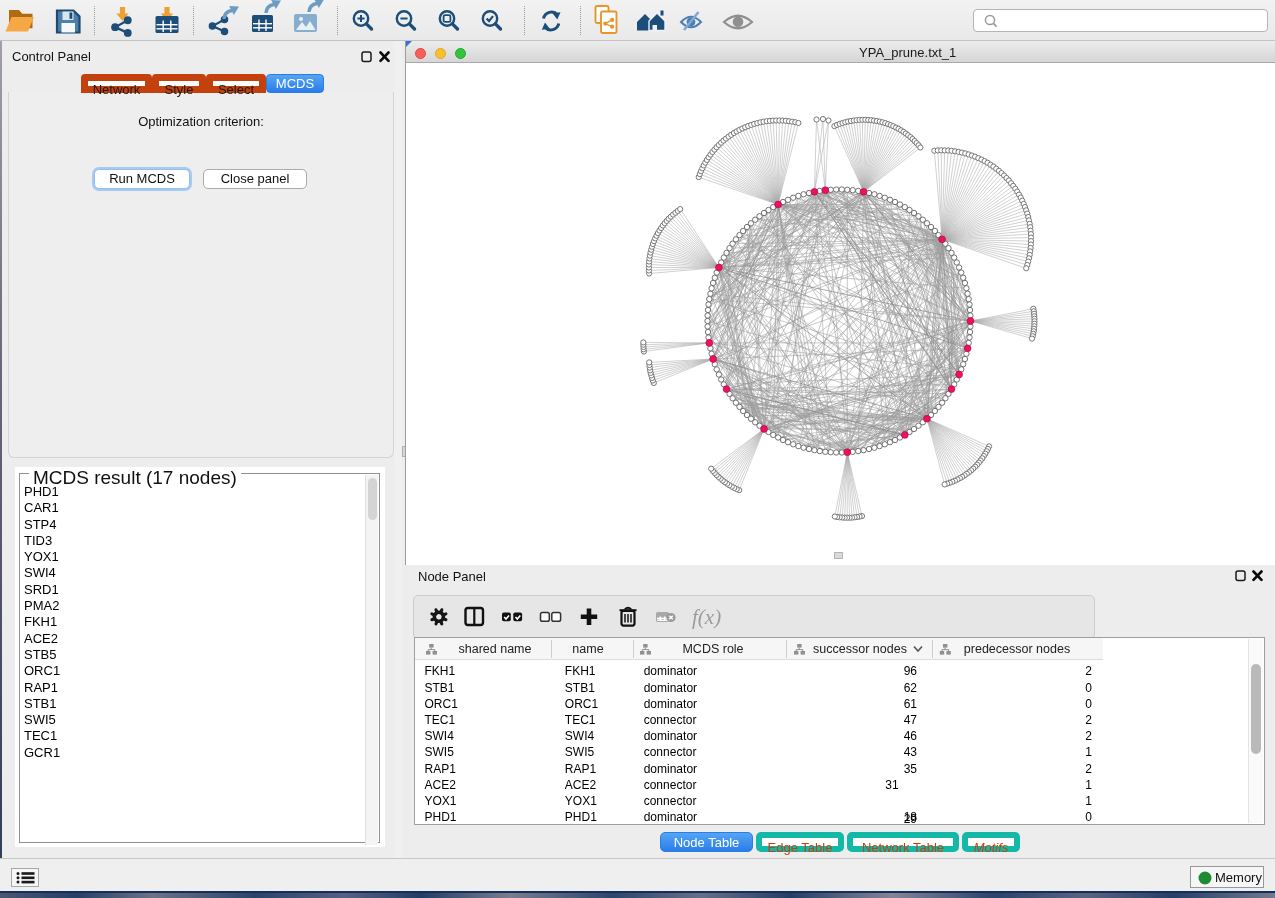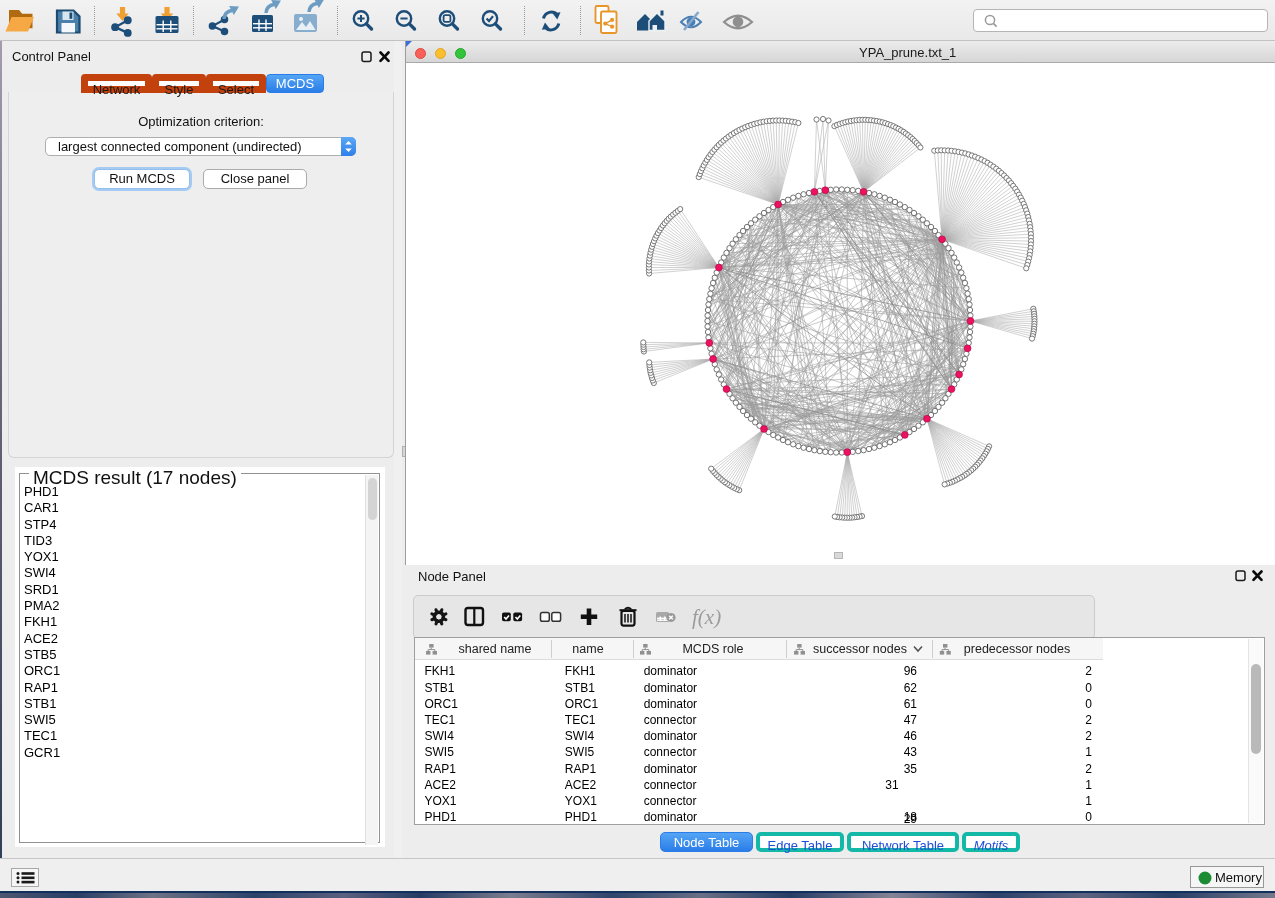--- a/index.html
+++ b/index.html
@@ -57,21 +57,21 @@
 #ttoolbar { position:absolute; left:413px; top:595px; width:682px; height:44px; background:#e6e6e6; border:1px solid #cbcbcb; border-radius:5px; }
 #tablewrap { position:absolute; left:414px; top:637px; width:851px; height:188px; background:#fff; border:1px solid #9f9f9f; }
 #thead { position:absolute; left:0; top:0; width:688px; height:22px; background:#f6f6f6; border-bottom:1px solid #dcdcdc; }
 .hsep { position:absolute; top:2px; height:18px; width:0; border-left:1px solid #cfcfcf; }
 .htext { position:absolute; top:4px; font-size:12.5px; color:#222; }
 .row { position:absolute; font-size:12px; color:#000; height:16.2px; line-height:16.2px; }
 #tscroll { position:absolute; right:1px; top:1px; width:15px; height:184px; background:#fafafa; border-left:1px solid #e3e3e3; }
 #tthumb { position:absolute; left:2px; top:25px; width:10px; height:90px; background:#b9b9b9; border-radius:5px; }
 
 
-.btab { position:absolute; top:832px; height:20px; background:#fff; border:4px solid #14b8a6; border-radius:5px; font-size:13px; color:#1d4ed8; text-align:center; line-height:19px; }
+.btab { position:absolute; top:832px; height:20px; background:#fff; border:6px solid #14b8a6; border-radius:5px; font-size:13px; color:#c2410c; text-align:center; line-height:19px; }
 .btab.sel { background:linear-gradient(#55a5f4,#2a7de8); color:#fff; border:1px solid #2a7de8; }
 
 
 #statusbar { left:0; top:858px; width:1275px; height:33px; background:#efefef; border-top:1px solid #c6c6c6; }
 #listbtn { position:absolute; left:11px; top:868px; width:28px; height:19px; background:#f6f6f6; border:1px solid #a8a8a8; }
 #membtn { position:absolute; left:1190px; top:866px; width:74px; height:22px; background:#f6f6f6; border:1px solid #989898; font-size:13px; color:#111; }
 </style>
 </head>
 <body>
 <div id="app">
@@ -203,26 +203,20 @@
         <line x1="19.5" y1="1.5" x2="27.5" y2="9.9"></line>
         <line x1="27.5" y1="1.5" x2="19.5" y2="9.9"></line>
       </g>
     </svg>
   <div id="cpbox"></div>
   <div class="tab" style="left:81px;width:71px;">Network</div>
   <div class="tab" style="left:152px;width:54px;">Style</div>
   <div class="tab" style="left:206px;width:60px;">Select</div>
   <div class="tab sel" style="left:266px;width:58px;">MCDS</div>
   <div id="optlabel">Optimization criterion:</div>
-  <div id="dropdown">largest connected component (undirected)<div id="spinner">
-        <svg width="15" height="19" style="position:absolute;left:0;top:0">
-          <path d="M4.2,7.5 l3.3,-3.6 3.3,3.6 z" fill="#fff"></path>
-          <path d="M4.2,11.5 l3.3,3.6 3.3,-3.6 z" fill="#fff"></path>
-        </svg>
-      </div></div>
   <div class="btn" id="runbtn">Run MCDS</div>
   <div class="btn" id="closebtn">Close panel</div>
   <div id="resultbox">
     <div id="fieldset">
         <div id="legend">MCDS result (17 nodes)</div>
       <div id="mlist">PHD1<br>CAR1<br>STP4<br>TID3<br>YOX1<br>SWI4<br>SRD1<br>PMA2<br>FKH1<br>ACE2<br>STB5<br>ORC1<br>RAP1<br>STB1<br>SWI5<br>TEC1<br>GCR1</div>
       <div id="mscroll">
           <div id="mthumb"></div>
         </div>
     </div>

